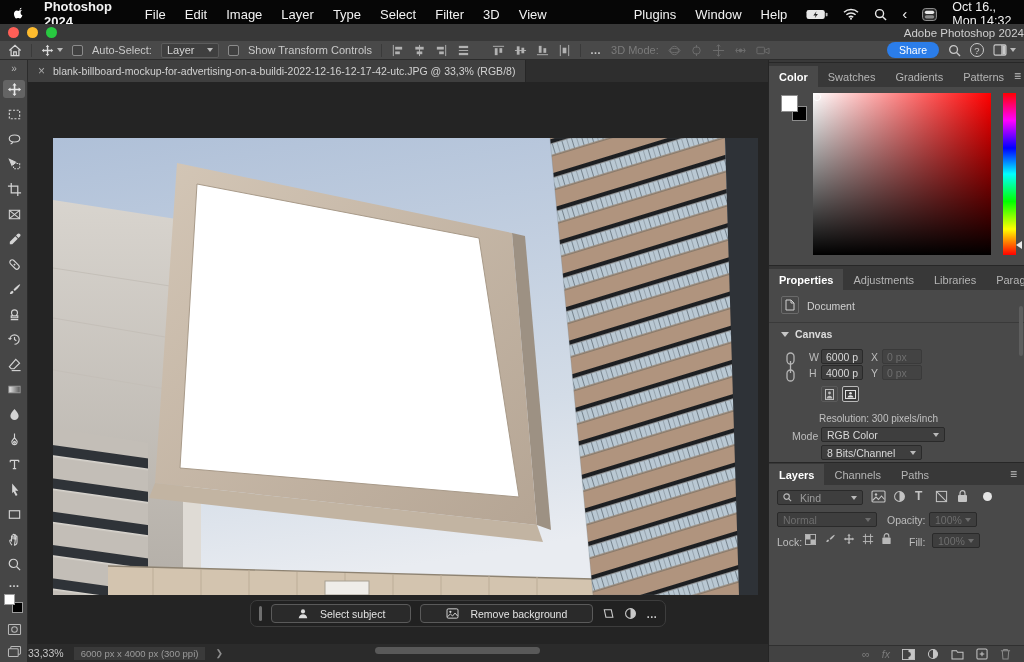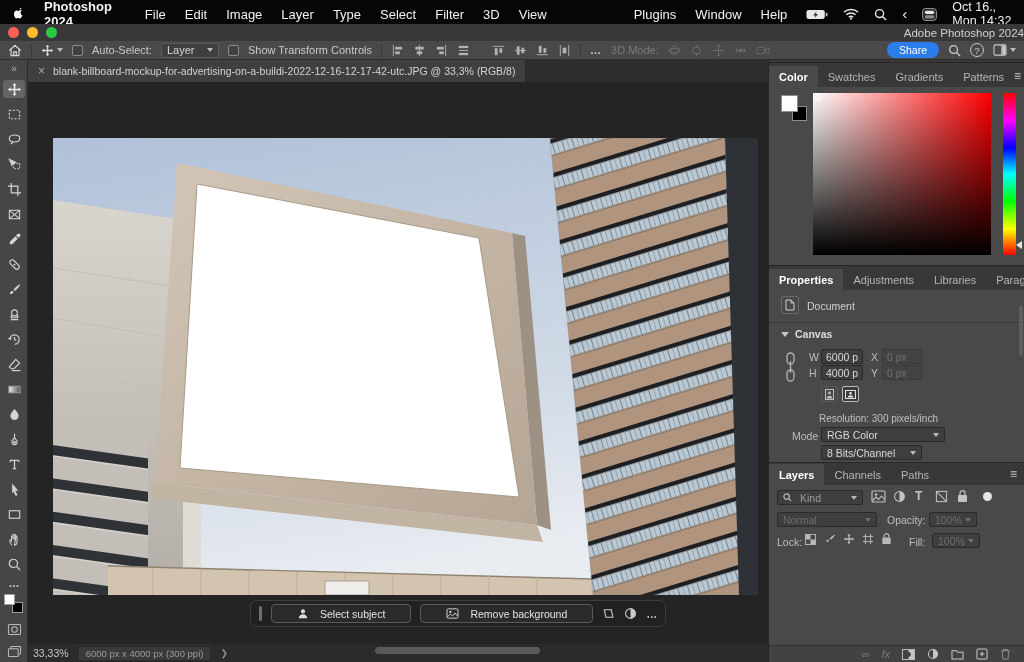--- a/index.html
+++ b/index.html
@@ -33,21 +33,21 @@
   
   #toolbar{left:0;top:60px;width:28px;height:602px;background:#464646;border-right:1px solid #2b2b2b}
   .tool{position:absolute;left:3px;width:22px;height:18px;display:flex;align-items:center;justify-content:center;border-radius:3px}
   .tool.sel-tool{background:#646464}
   
   #tabbar{left:28px;top:60px;width:740px;height:22px;background:#2e2e2e;display:flex}
   #doctab{background:#3f3f3f;height:22px;display:flex;align-items:center;padding:0 10px;gap:8px;
           color:#d2d2d2;font-size:10.5px;border-right:1px solid #262626}
   #canvas-area{left:28px;top:82px;width:740px;height:562px;background:#242424}
   #statusbar{left:28px;top:644px;width:740px;height:18px;background:#2b2b2b;display:flex;align-items:center;
-             padding-left:5px;gap:10px;color:#c5c5c5}
+             gap:10px;color:#c5c5c5}
   #dims-chip{background:#3a3a3a;padding:1px 7px;color:#9b9b9b;font-size:9.5px}
   #hscroll{position:absolute;left:347px;top:3px;width:165px;height:7px;border-radius:4px;background:#595959}
   
   #ctx{left:222px;top:518px;height:27px;background:#212121;border:1px solid #3d3d3d;border-radius:7px;
        display:flex;align-items:center;padding:0 8px;gap:9px}
   .ctx-btn{border:1px solid #5a5a5a;border-radius:4px;height:19px;display:flex;align-items:center;
            gap:11px;padding:0 25px;color:#e3e3e3;font-size:10.5px;background:#2a2a2a}
   #ctx-handle{width:3px;height:15px;background:#6f6f6f;border-radius:2px}
   
   #panels{left:768px;top:60px;width:256px;height:602px;background:#393939;border-left:1px solid #252525}

